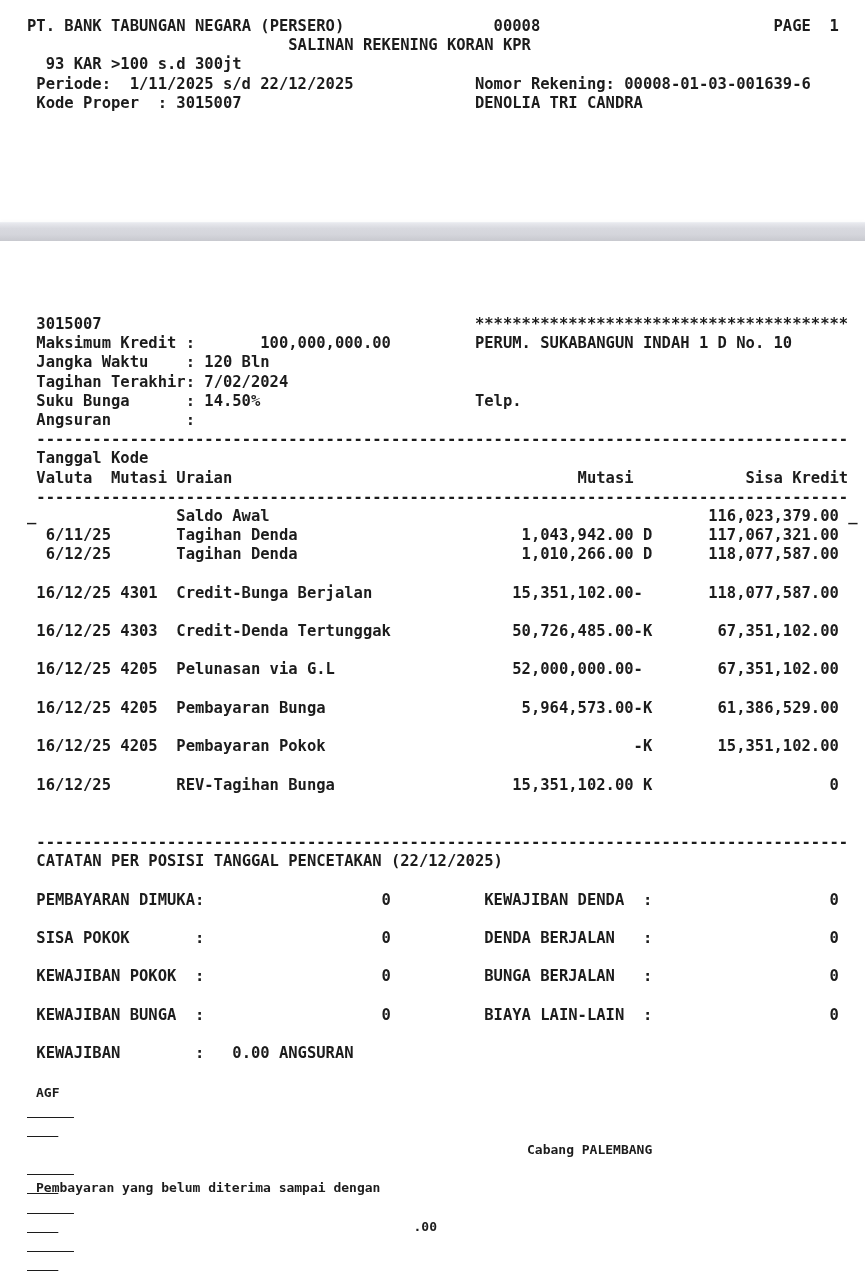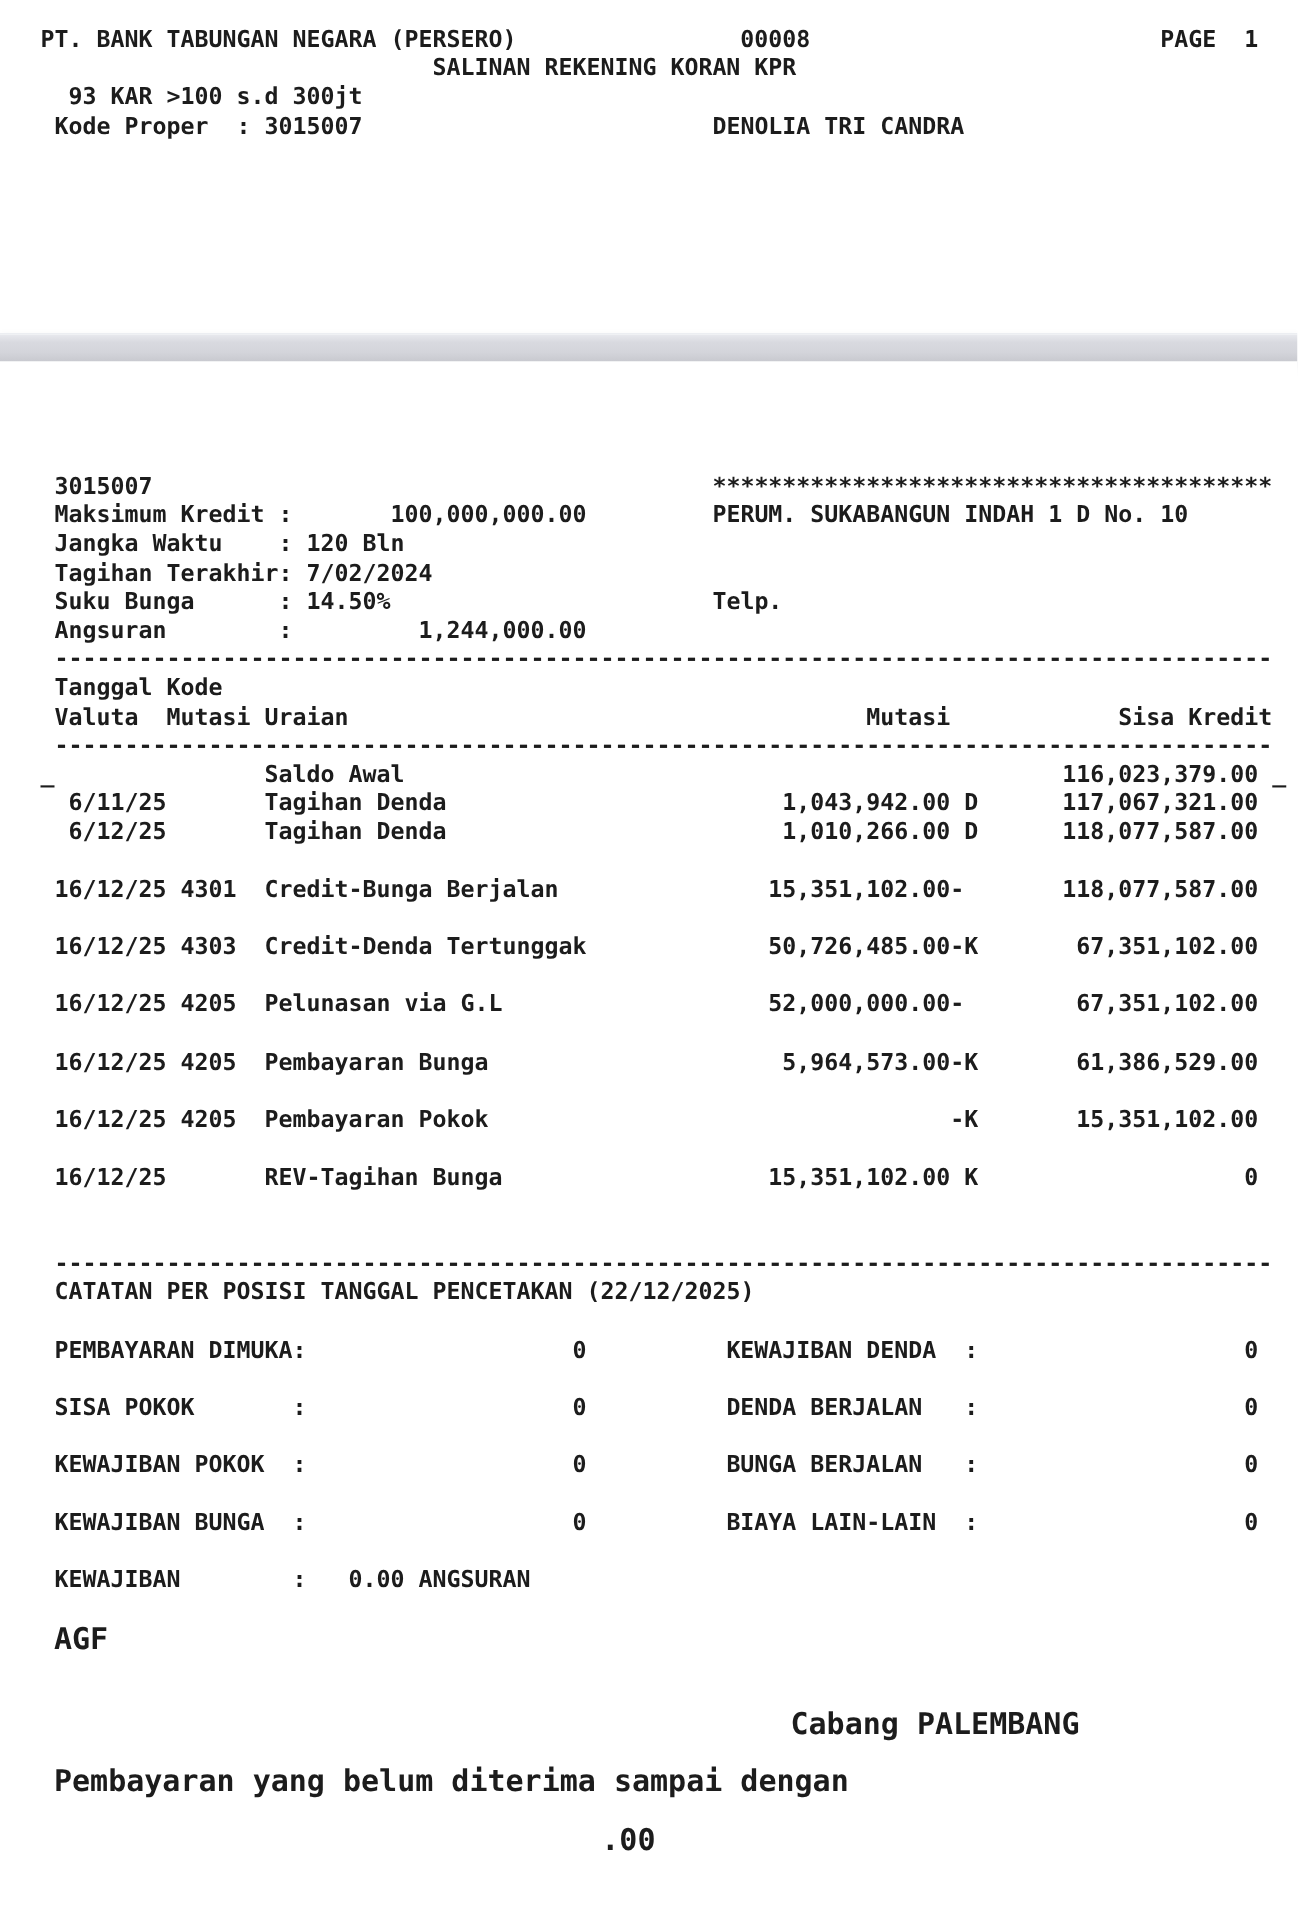--- a/index.html
+++ b/index.html
@@ -9,21 +9,21 @@
     color: #1c1c1c;
     font-family: "DejaVu Sans Mono", "Liberation Mono", monospace;
     font-weight: 700;
     font-size: 15.5px;
   }
   .page { background: #ffffff; }
   .txt { margin-left: 27px; }
   .ln { position: relative; height: 19.2px; line-height: 19.2px; white-space: pre; }
   .at { position: absolute; top: 0; white-space: pre; }
   .ra { position: absolute; top: 0; left: 0; text-align: right; white-space: pre; }
-  .big { font-size: 20px; }
+  .big { font-size: 13px; text-decoration: underline; }
   .page-sep {
     height: 18px;
     background: linear-gradient(180deg, #e8e9ee 0%, #d8d9df 30%, #d4d5db 65%, #c8c9cf 100%);
     border-top: 1px solid #eceef2;
     box-shadow: 0 4px 6px rgba(125, 130, 145, 0.30);
   }
   #p1 { height: 222px; }
   #p1 .txt { padding-top: 17px; }
   #p2 { height: 1040px; }
   #p2 .txt { padding-top: 74px; }
@@ -39,20 +39,26 @@
       <span class="at" style="left:80ch">PAGE</span>
       <span class="at" style="left:86ch">1</span>
     </div>
     <div class="ln">
       <span class="at" style="left:28ch">SALINAN REKENING KORAN KPR</span>
     </div>
     <div class="ln">
       <span class="at" style="left:2ch">93 KAR &gt;100 s.d 300jt</span>
     </div>
     <div class="ln">
+      <span class="at" style="left:1ch">Periode:</span>
+      <span class="at" style="left:11ch">1/11/2025 s/d 22/12/2025</span>
+      <span class="at" style="left:48ch">Nomor Rekening:</span>
+      <span class="at" style="left:64ch">00008-01-03-001639-6</span>
+    </div>
+    <div class="ln">
       <span class="at" style="left:1ch">Kode Proper  :</span>
       <span class="at" style="left:16ch">3015007</span>
       <span class="at" style="left:48ch">DENOLIA TRI CANDRA</span>
     </div>
   </div>
 </div>
 
 <div class="page-sep"></div>
 
 <div class="page" id="p2">
@@ -75,21 +81,20 @@
       <span class="at" style="left:1ch">Tagihan Terakhir:</span>
       <span class="at" style="left:19ch">7/02/2024</span>
     </div>
     <div class="ln">
       <span class="at" style="left:1ch">Suku Bunga      :</span>
       <span class="at" style="left:19ch">14.50%</span>
       <span class="at" style="left:48ch">Telp.</span>
     </div>
     <div class="ln">
       <span class="at" style="left:1ch">Angsuran        :</span>
-      <span class="ra" style="width:39ch">1,244,000.00</span>
     </div>
 
     <div class="ln">
       <span class="at" style="left:1ch">---------------------------------------------------------------------------------------</span>
     </div>
     <div class="ln">
       <span class="at" style="left:1ch">Tanggal</span>
       <span class="at" style="left:9ch">Kode</span>
     </div>
     <div class="ln">

